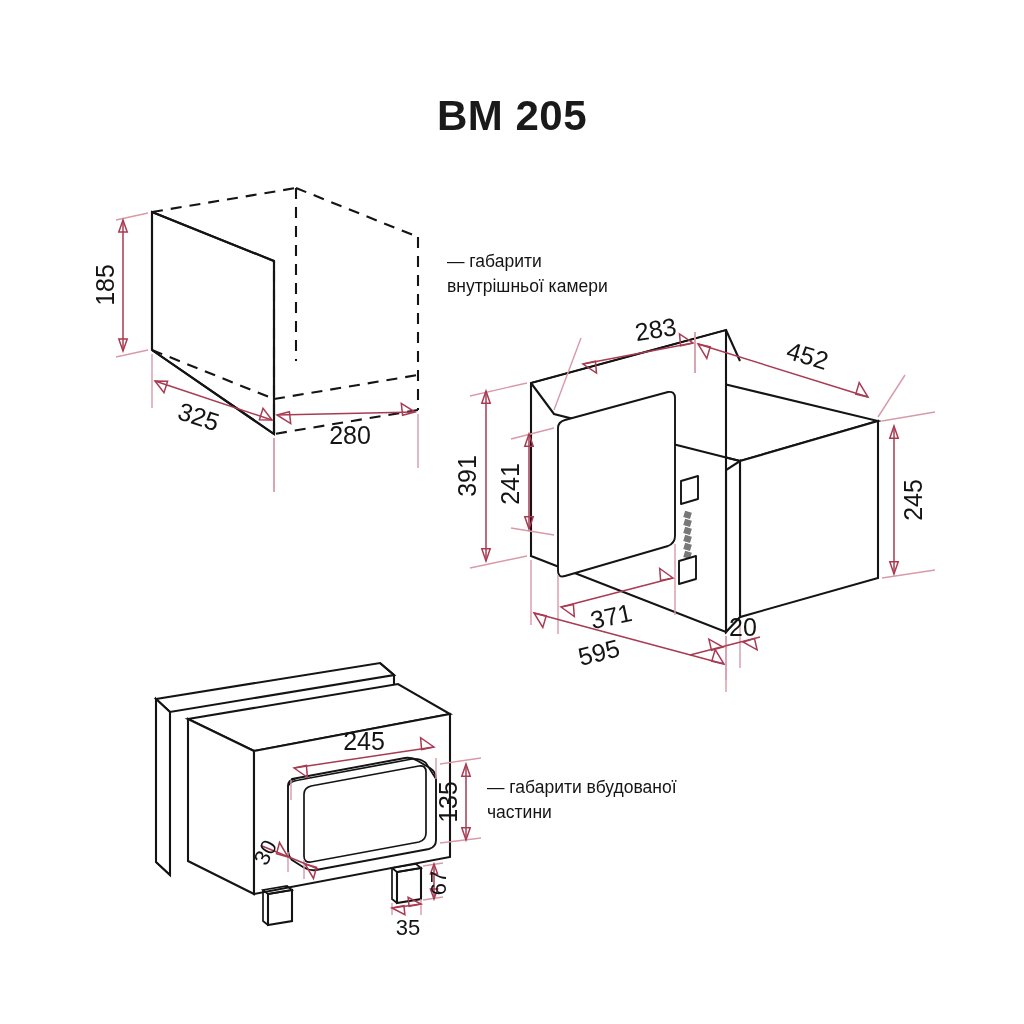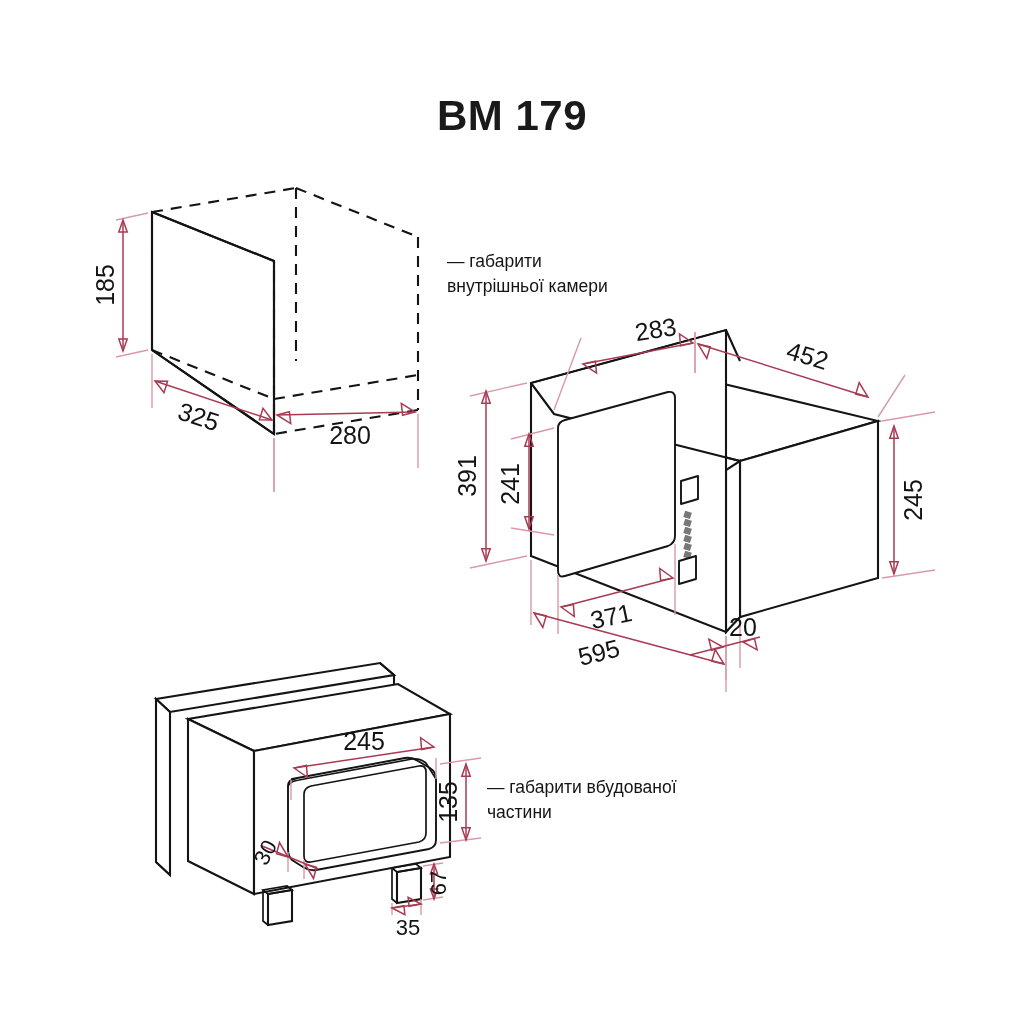--- a/index.html
+++ b/index.html
@@ -65,21 +65,21 @@
     font-size: 22px;
     fill: #141414;
   }
   .btnglyph { fill: #777777; }
 </style>
 </head>
 <body>
 
 <div id="sheet">
 
-  <div class="title">BM 179</div>
+  <div class="title">BM 205</div>
 
   <svg id="drawing" viewBox="0 0 1024 1024">
 
     <g>
 
       <g>
         <path class="dashed" d="M152,212 L296,188"></path>
         <path class="dashed" d="M296,188 L418,237"></path>
         <path class="dashed" d="M418,237 L418,410"></path>
         <path class="dashed" d="M418,410 L274,434"></path>

